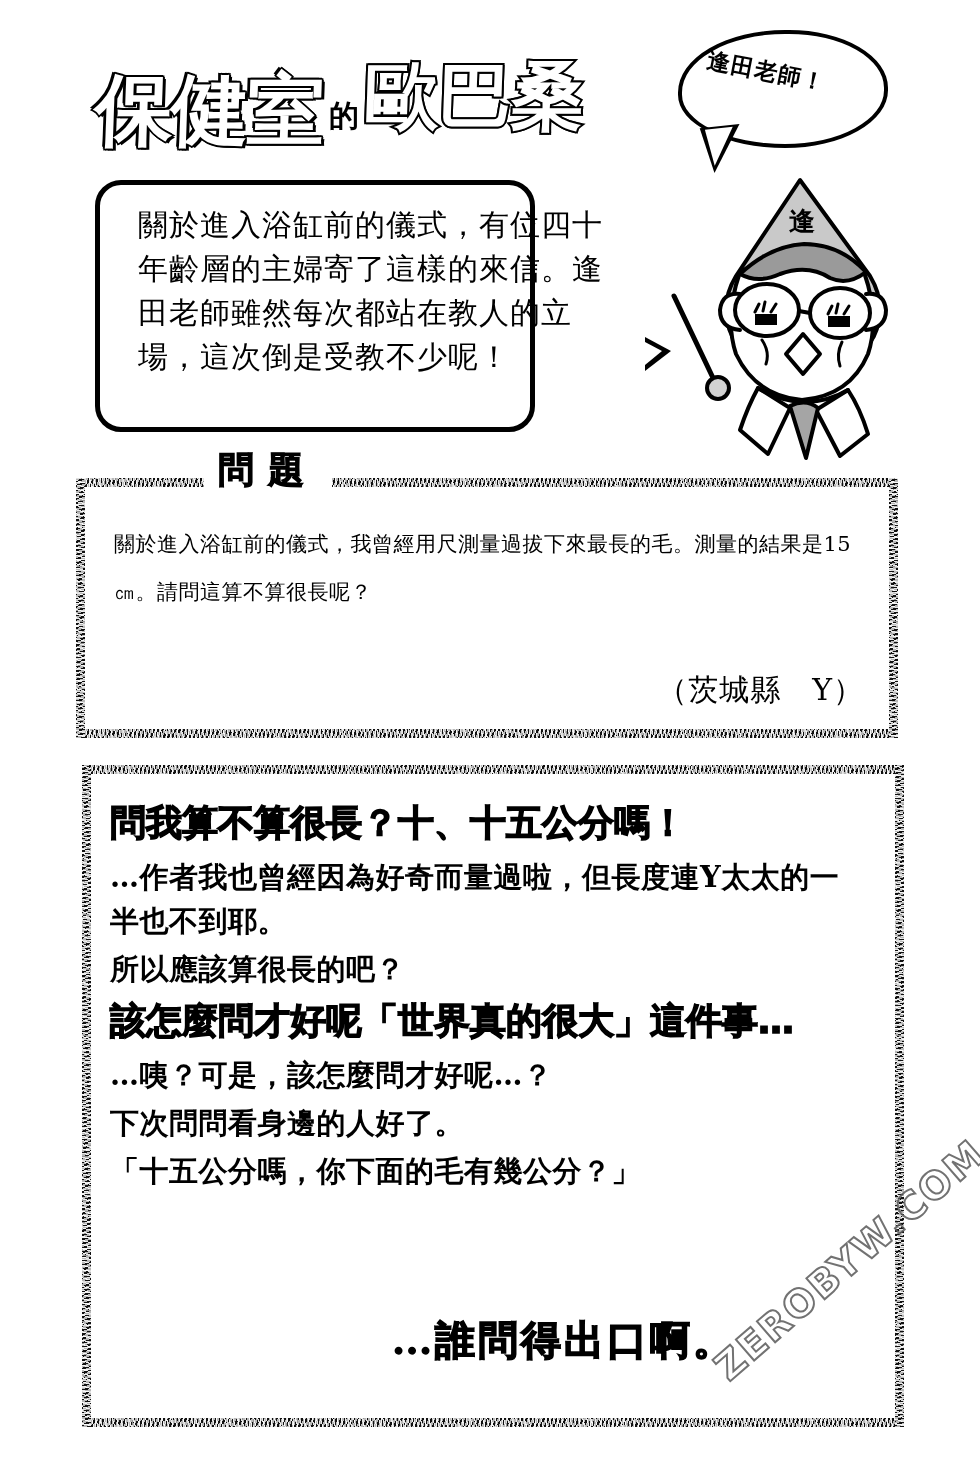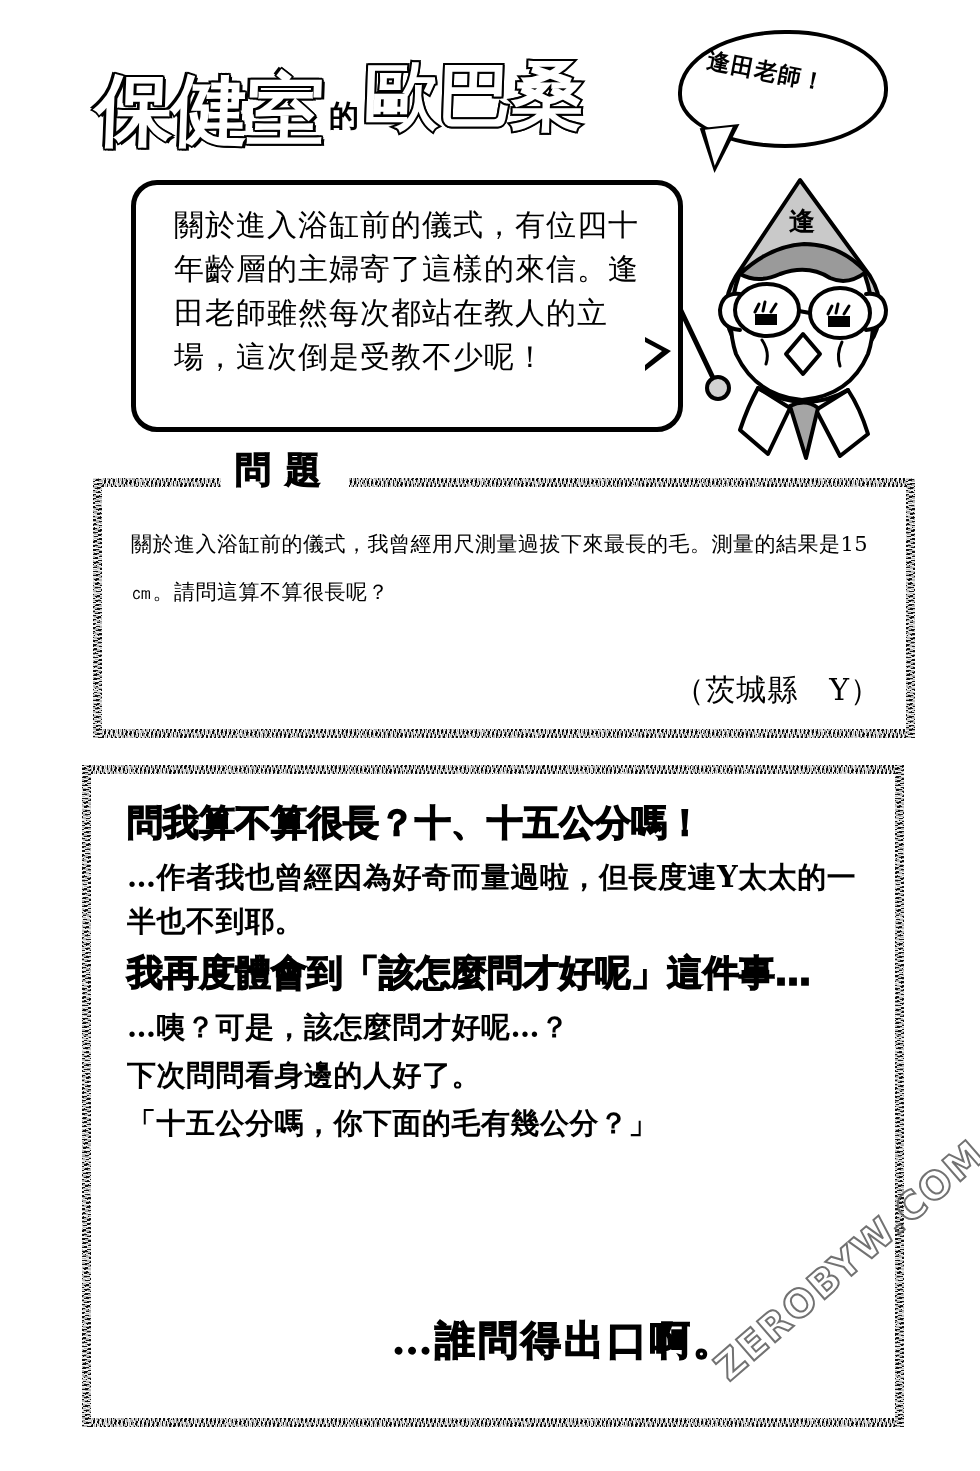--- a/index.html
+++ b/index.html
@@ -127,27 +127,26 @@
     width: 330px;
     height: 300px;
   }
   .character svg { display: block; }
 
   
   .intro-bubble {
     position: absolute;
     left: 95px;
     top: 180px;
-    width: 552px;
+    width: 440px;
     height: 252px;
     border: 5px solid #000;
     border-radius: 26px;
     background: #fff;
     box-sizing: border-box;
-    margin-left: 36px;
   }
   .intro-text {
     position: absolute;
     left: 38px;
     top: 18px;
     width: 480px;
     font-size: 30px;
     line-height: 44px;
     letter-spacing: 1px;
     font-weight: 500;
@@ -210,21 +209,21 @@
       repeating-linear-gradient(16deg,
         rgba(255,255,255,0) 0px, rgba(255,255,255,0) 3px,
         rgba(255,255,255,0.9) 3px, rgba(255,255,255,0.9) 4px),
       repeating-linear-gradient(-22deg,
         rgba(255,255,255,0) 0px, rgba(255,255,255,0) 2px,
         rgba(255,255,255,0.7) 2px, rgba(255,255,255,0.7) 4px);
   }
 
   
   #question-box {
-    left: 93px;
+    left: 76px;
     top: 478px;
     width: 822px;
     height: 260px;
     padding-left: 48px;
   }
   .q-heading {
     position: absolute;
     left: 128px;
     top: -32px;
     font-family: "DejaVu Sans", "Liberation Sans", sans-serif;
@@ -258,21 +257,21 @@
 
   
   #answer-box {
     left: 82px;
     top: 765px;
     width: 822px;
     height: 662px;
   }
   .a-inner {
     position: absolute;
-    left: 45px;
+    left: 28px;
     top: 32px;
     width: 758px;
   }
   .a-head {
     font-family: "DejaVu Sans", "Liberation Sans", sans-serif;
     font-size: 36px;
     font-weight: bold;
     line-height: 52px;
     letter-spacing: 0px;
     -webkit-text-stroke: 1.4px #000;
@@ -389,21 +388,22 @@
 
   <div class="rough-box" id="answer-box">
     <div class="edge edge-h" style="left:0; top:0; width:822px;"></div>
     <div class="edge edge-h" style="left:0; bottom:0; width:822px;"></div>
     <div class="edge edge-v" style="left:0; top:0; height:662px;"></div>
     <div class="edge edge-v" style="right:0; top:0; height:662px;"></div>
 
     <div class="a-inner">
       <p class="a-head">問我算不算很長？十、十五公分嗎！</p>
       <p class="a-body">…作者我也曾經因為好奇而量過啦，但長度連Y太太的一半也不到耶。</p>
-      <p class="a-head">我再度體會到「該怎麼問才好呢」這件事…</p>
+      <p class="a-body">所以應該算很長的吧？</p>
+      <p class="a-head">該怎麼問才好呢「世界真的很大」這件事…</p>
       <p class="a-body">…咦？可是，該怎麼問才好呢…？</p>
       <p class="a-body">下次問問看身邊的人好了。</p>
       <p class="a-body">「十五公分嗎，你下面的毛有幾公分？」</p>
     </div>
 
     <div class="a-punch">…誰問得出口啊。</div>
   </div>
 
   <div class="watermark">ZEROBYW.COM</div>
 

